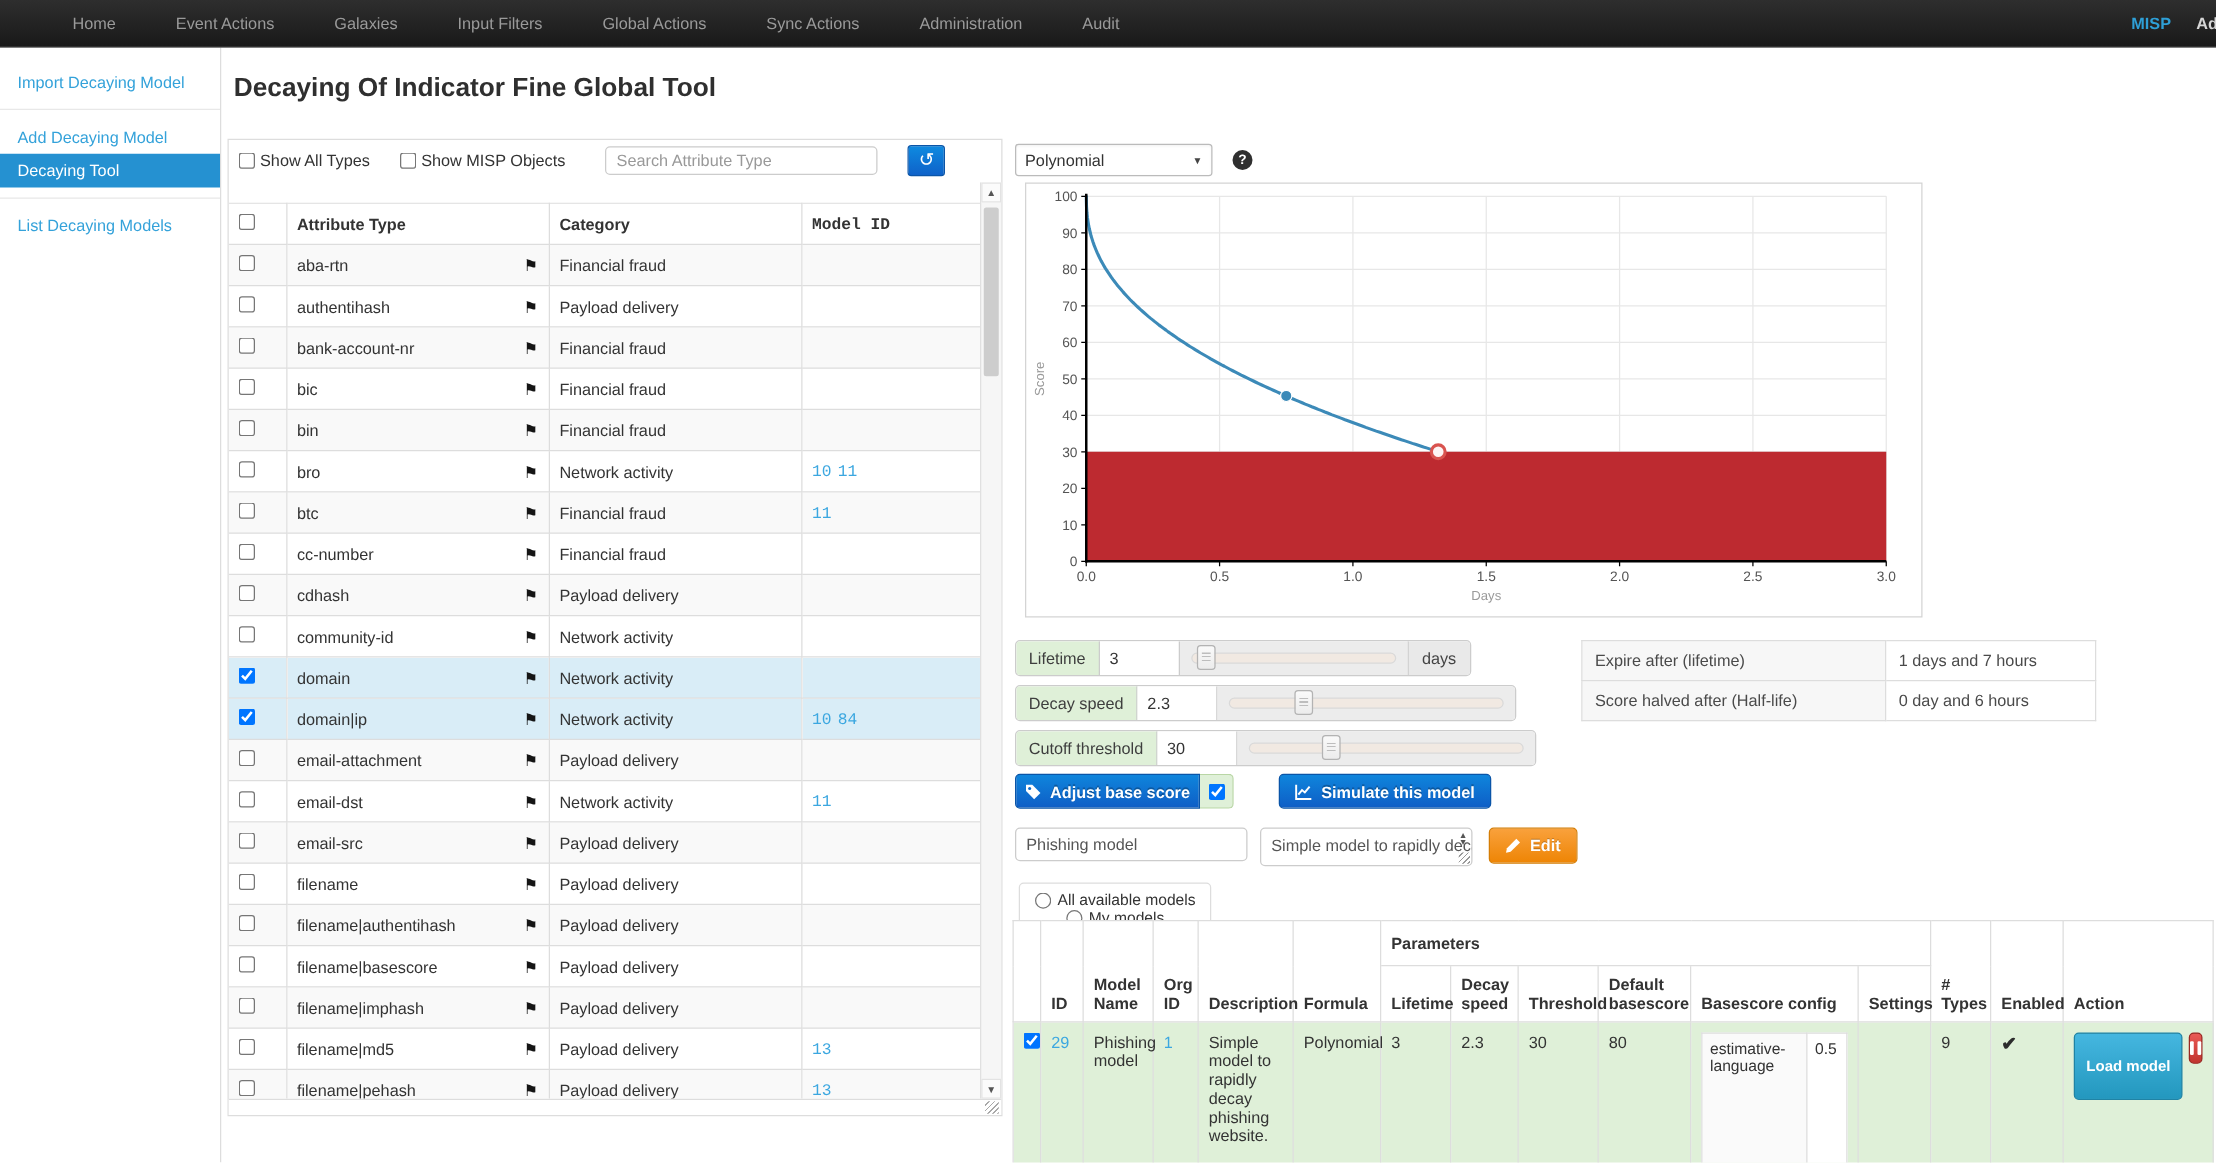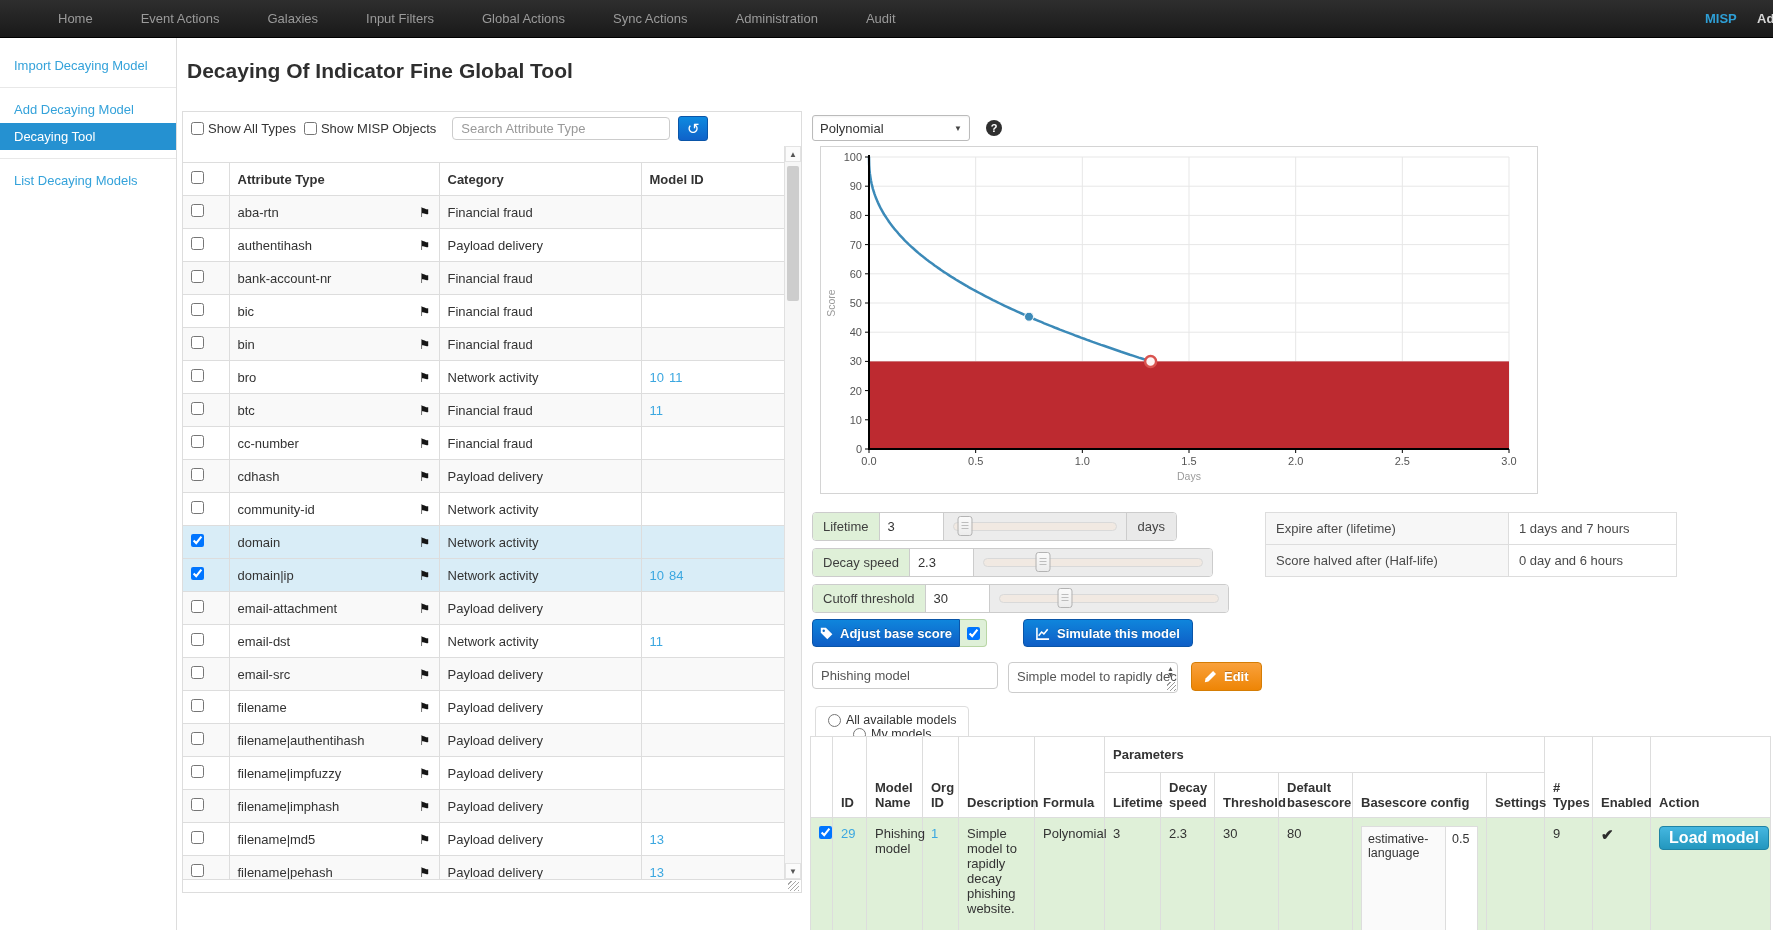--- a/index.html
+++ b/index.html
@@ -18,32 +18,32 @@
   
   .sidebar { position:absolute; left:0; top:38px; width:177px; bottom:0; border-right:1px solid #ddd; background:#fff; padding-top:14px; }
   .sidebar a { display:block; padding:6px 14px; color:#34a2da; font-size:13px; text-decoration:none; cursor:pointer; }
   .sidebar a.active { background:#2591d1; color:#fff; }
   .sidebar hr { border:none; border-top:1px solid #e8e8e8; margin:8px 0; }
 
   .page-title { position:absolute; left:187px; top:59px; font-size:21px; font-weight:bold; color:#2f2f2f; }
 
   
   .left-panel { position:absolute; left:182px; top:111px; width:620px; height:782px; border:1px solid #ddd; background:#fff; }
-  .controls { display:flex; align-items:center; height:33px; padding:0 8px; gap:8px; font-size:13px; }
+  .controls { display:flex; align-items:center; height:33px; padding:0 8px; gap:24px; font-size:13px; }
   .controls label { display:flex; align-items:center; gap:4px; }
   .search-input { width:218px; height:23px; border:1px solid #ccc; border-radius:4px; padding:0 8px; font-size:13px; margin-left:8px; color:#333; }
   .search-input::placeholder { color:#999; }
   .refresh-btn { width:30px; height:25px; border-radius:3px; color:#fff; font-size:15px; line-height:23px; text-align:center;
                  background:linear-gradient(180deg,#0e8ae0,#0f62c9); border:1px solid #0a55a8; cursor:pointer; }
   .grid-area { position:absolute; top:34px; left:0; right:17px; bottom:13px; overflow:hidden;margin-top:16px; }
   table.attr { width:100%; border-collapse:collapse; table-layout:fixed; }
   table.attr th, table.attr td { border:1px solid #ddd; padding:8px 8px; text-align:left; font-size:13px; white-space:nowrap; overflow:hidden; }
   table.attr th { font-weight:bold; color:#333; }
   table.attr td:first-child, table.attr th:first-child { border-left:none; }
-  table.attr td:last-child,  table.attr th:last-child  { border-right:none; }
+  table.attr td:last-child,  table.attr th:last-child  { border-right:none;font-family:Liberation Mono, monospace; }
   tr.odd { background:#f9f9f9; }
   tr.sel { background:#d9edf7; }
   .flag { float:right; font-size:13px; color:#151515; }
   .ids a { color:#3ba7e0; text-decoration:none; margin-right:5px; }
   .vscroll { position:absolute; top:34px; right:0; width:17px; bottom:13px; background:#f6f6f6; border-left:1px solid #e0e0e0; }
   .sb-btn { position:absolute; left:0; width:16px; height:16px; background:#fbfbfb; color:#555; font-size:8px; text-align:center; line-height:16px; border:1px solid #e3e3e3; cursor:pointer; }
   .sb-up { top:0; } .sb-down { bottom:0; }
   .sb-thumb { position:absolute; left:2px; width:12px; top:20px; height:135px; background:#cdcdcd; border-radius:2px; cursor:grab; }
   .panel-bottom { position:absolute; left:0; right:0; bottom:0; height:13px; background:#fff; border-top:1px solid #ddd; }
   .resize-grip { position:absolute; right:2px; bottom:1px; width:11px; height:10px;
@@ -110,21 +110,21 @@
   table.models tr.mrow td { height:168px; }
   .blue { color:#3ba7e0; text-decoration:none; }
   .wrap { white-space:normal; }
   table.inner-bs { width:100%; border-collapse:collapse; background:#fff; }
   table.inner-bs td { border:1px solid #ddd; padding:5px 6px; background:#fff; font-size:12.5px; white-space:normal; height:auto; }
   table.inner-bs td.k { background:#fafafa; }
   table.inner-bs td.v { width:32px; }
   .check { font-size:15px; color:#2c2c2c; font-weight:bold; }
   .action-cell-inner { display:flex; gap:5px; align-items:flex-start; }
   .btn-load { background:linear-gradient(#45b7e0,#2397be); border:1px solid #1f83a5; border-radius:4px; color:#fff; font-weight:bold;
-              font-size:16px; padding:2px 9px; white-space:nowrap; }
+              font-size:12px; padding:19px 9px; white-space:nowrap; }
   .btn-pause { width:33px; height:25px; background:linear-gradient(#e95955,#c23530); border:1px solid #992722; border-radius:4px;
                display:inline-flex; align-items:center; justify-content:center; gap:3px; cursor:pointer; }
   .btn-pause i { width:3px; height:11px; background:#fff; border-radius:1px; }
   input[type=checkbox], input[type=radio] { cursor:pointer; }
 </style>
 </head>
 <body>
 
 <div id="app">
 
@@ -283,21 +283,21 @@
               <td class="ids"></td>
             </tr>
             <tr class="odd">
               <td><input type="checkbox" style=""></td>
               <td><span>filename|authentihash</span><span class="flag">⚑</span></td>
               <td>Payload delivery</td>
               <td class="ids"></td>
             </tr>
             <tr class="">
               <td><input type="checkbox" style=""></td>
-              <td><span>filename|impfuzzy</span><span class="flag">⚑</span></td>
+              <td><span>filename|basescore</span><span class="flag">⚑</span></td>
               <td>Payload delivery</td>
               <td class="ids"></td>
             </tr>
             <tr class="odd">
               <td><input type="checkbox" style=""></td>
               <td><span>filename|imphash</span><span class="flag">⚑</span></td>
               <td>Payload delivery</td>
               <td class="ids"></td>
             </tr>
             <tr class="">

